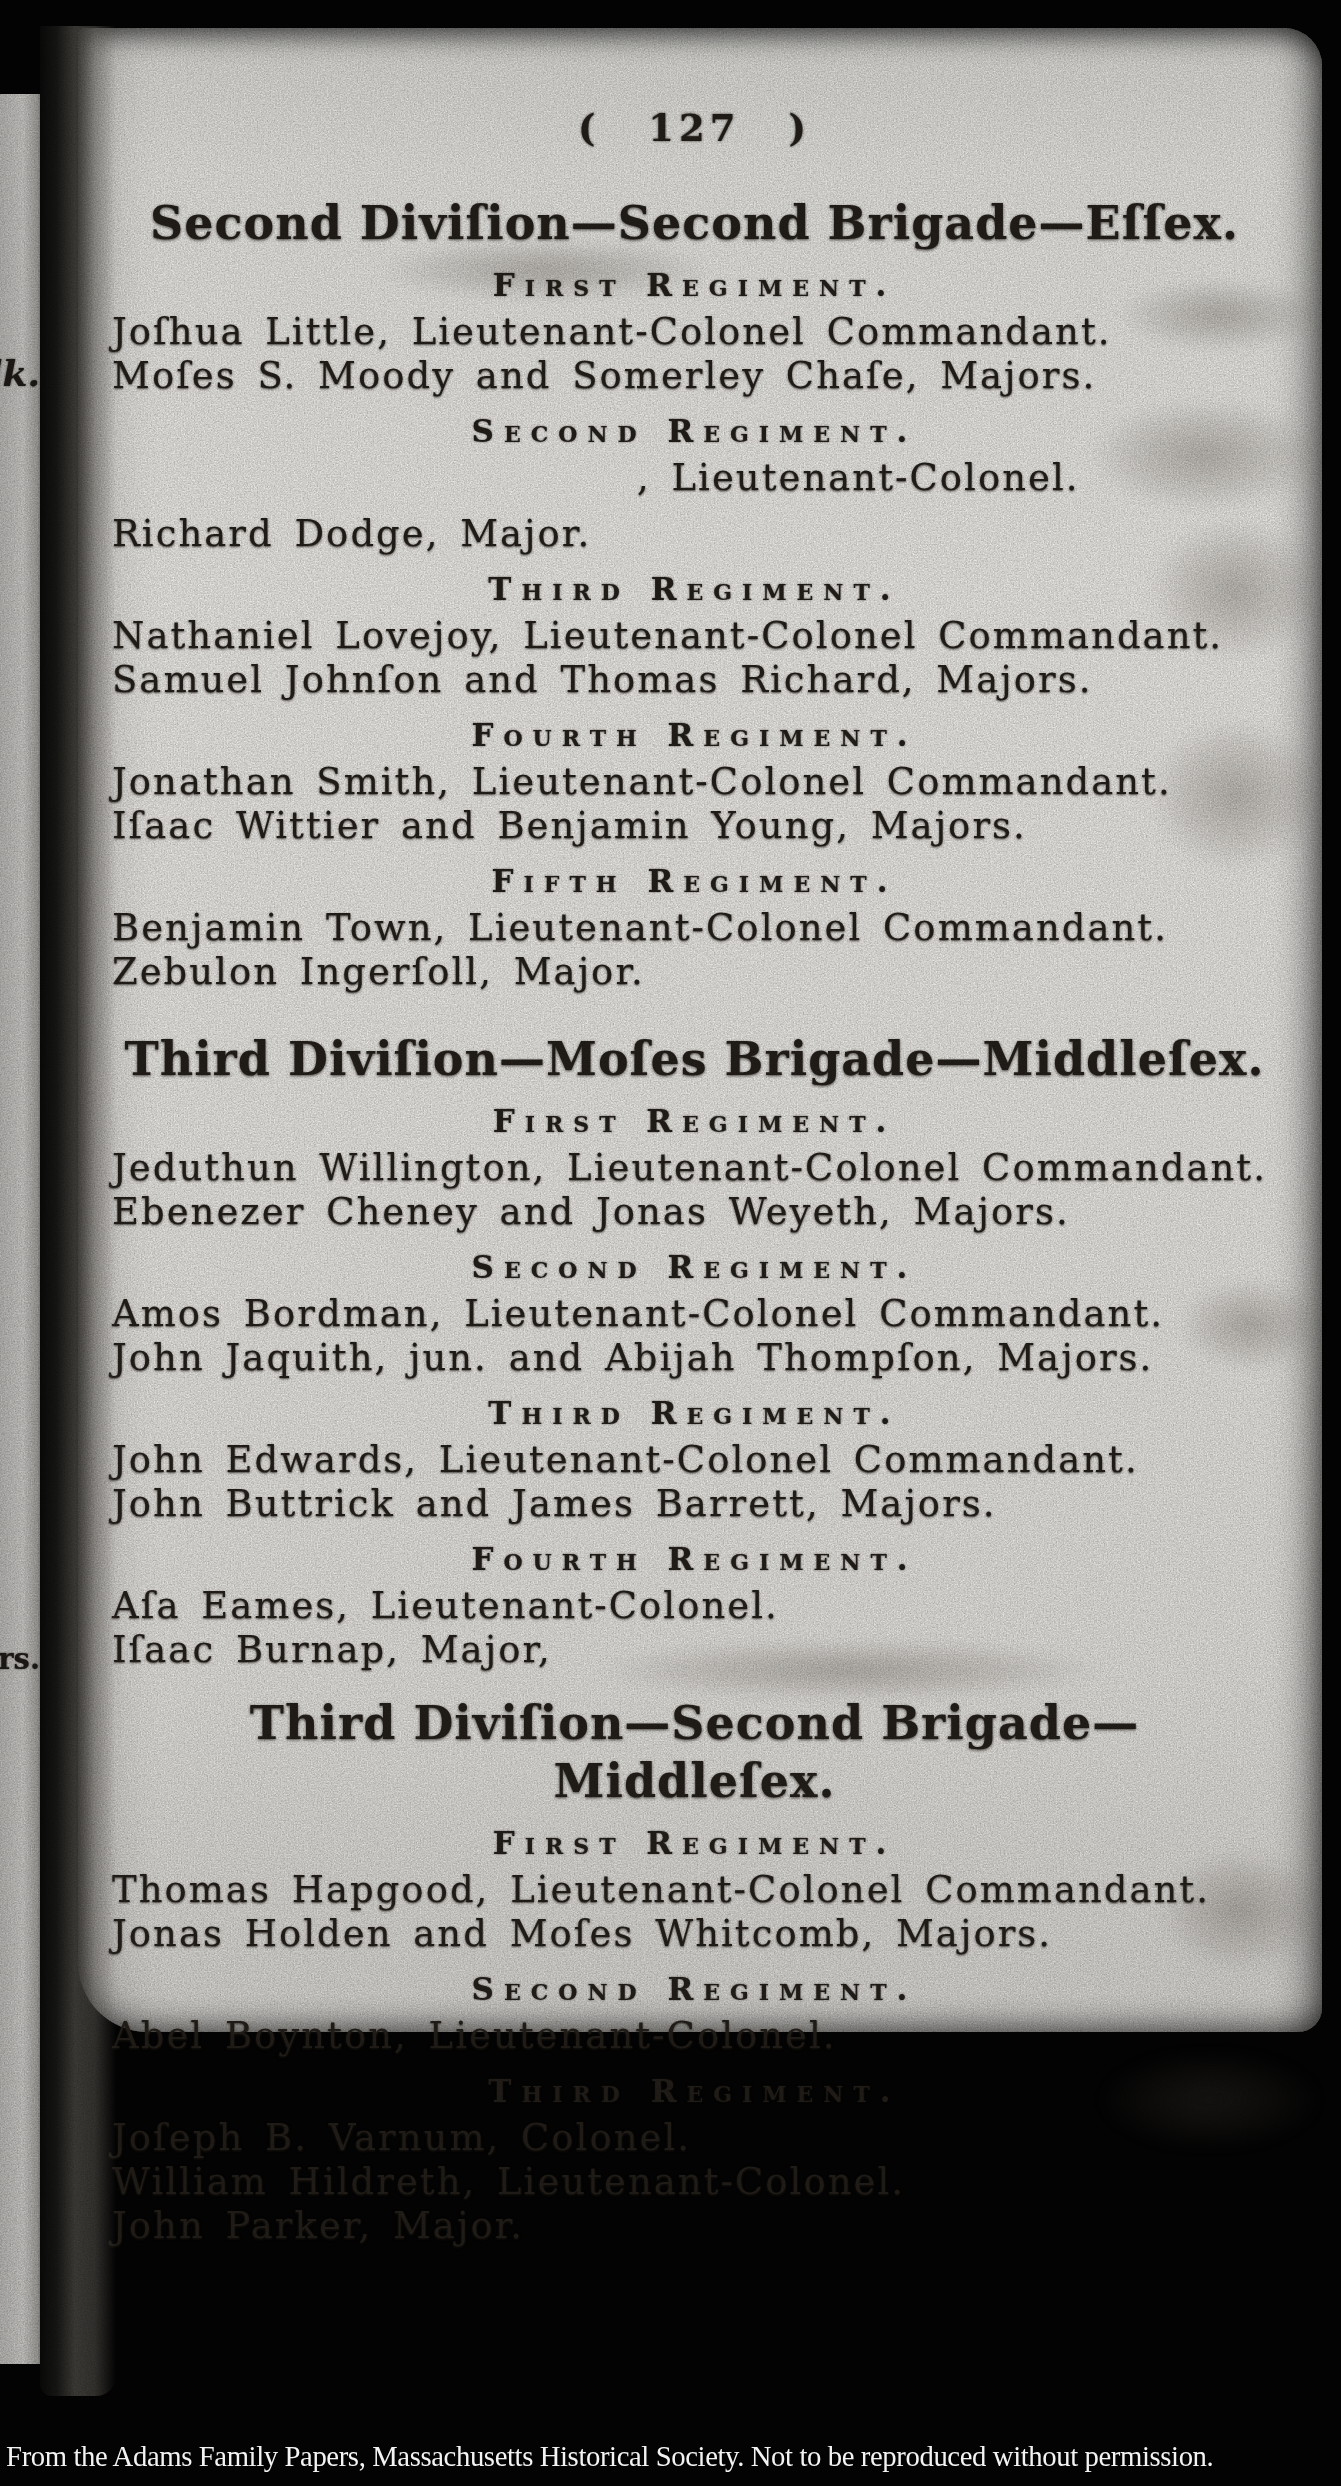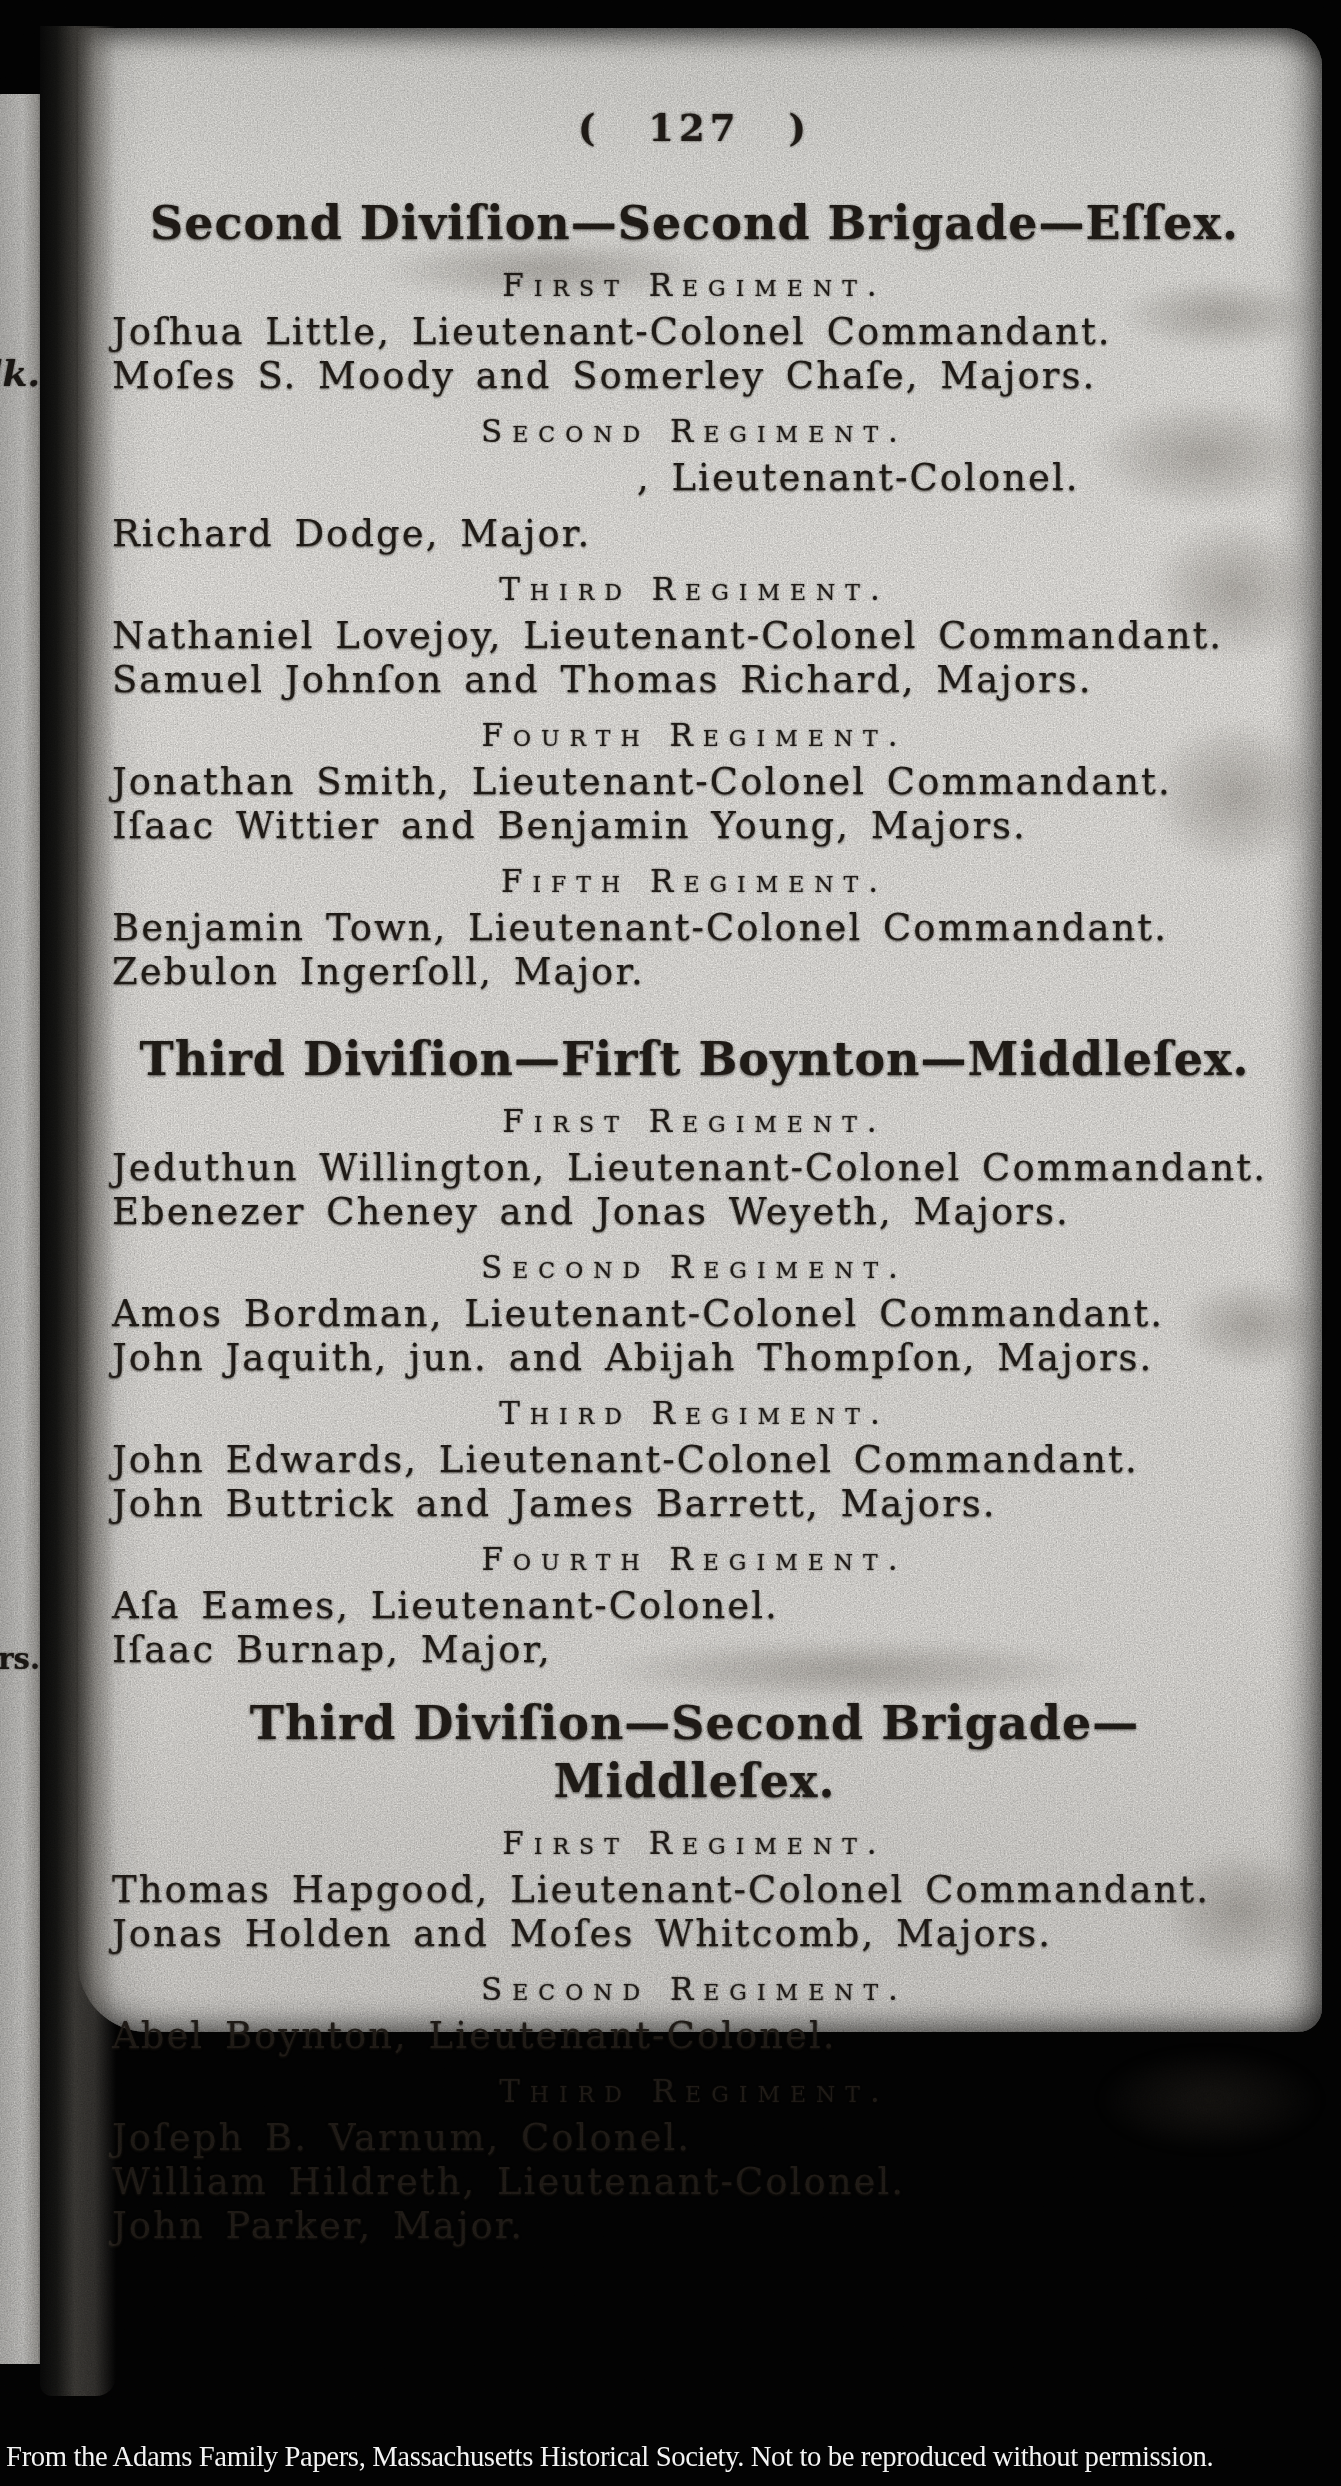--- a/index.html
+++ b/index.html
@@ -83,21 +83,21 @@
     letter-spacing: 1px;
     text-shadow: 0 1px 3px rgba(25,21,16,.75);
   }
   .sec-head.mt2 { margin-top: 36px; }
   .sec-head.mt3 { margin-top: 22px; }
   .county { }
   .reg {
     margin: 16px 0 8px 0;
     text-align: center;
     font-variant: small-caps;
-    font-weight: 400;
+    font-weight: 700;
     font-size: 31px; line-height: 34px;
     letter-spacing: 10px;
     text-shadow: 0 0 2px rgba(25,21,16,.75);
   }
   .line {
     margin: 0;
     font-size: 37px; line-height: 44px;
     letter-spacing: 2px; word-spacing: 7px;
     text-shadow: 0 0.5px 2.2px rgba(30,25,19,.8);
     white-space: nowrap;
@@ -164,21 +164,21 @@
       <h2 class="reg">Third Regiment.</h2>
       <p class="line">Nathaniel Lovejoy, Lieutenant-Colonel Commandant.</p>
       <p class="line">Samuel Johnſon and Thomas Richard, Majors.</p>
       <h2 class="reg">Fourth Regiment.</h2>
       <p class="line">Jonathan Smith, Lieutenant-Colonel Commandant.</p>
       <p class="line">Iſaac Wittier and Benjamin Young, Majors.</p>
       <h2 class="reg">Fifth Regiment.</h2>
       <p class="line">Benjamin Town, Lieutenant-Colonel Commandant.</p>
       <p class="line">Zebulon Ingerſoll, Major.</p>
 
-      <h1 class="sec-head mt2"><span>Third Diviſion—Firſt Boynton—</span><span class="county">Middleſex.</span></h1>
+      <h1 class="sec-head mt2"><span>Third Diviſion—Moſes Brigade—</span><span class="county">Middleſex.</span></h1>
       <h2 class="reg">First Regiment.</h2>
       <p class="line">Jeduthun Willington, Lieutenant-Colonel Commandant.</p>
       <p class="line">Ebenezer Cheney and Jonas Weyeth, Majors.</p>
       <h2 class="reg">Second Regiment.</h2>
       <p class="line">Amos Bordman, Lieutenant-Colonel Commandant.</p>
       <p class="line">John Jaquith, jun. and Abijah Thompſon, Majors.</p>
       <h2 class="reg">Third Regiment.</h2>
       <p class="line">John Edwards, Lieutenant-Colonel Commandant.</p>
       <p class="line">John Buttrick and James Barrett, Majors.</p>
       <h2 class="reg">Fourth Regiment.</h2>

